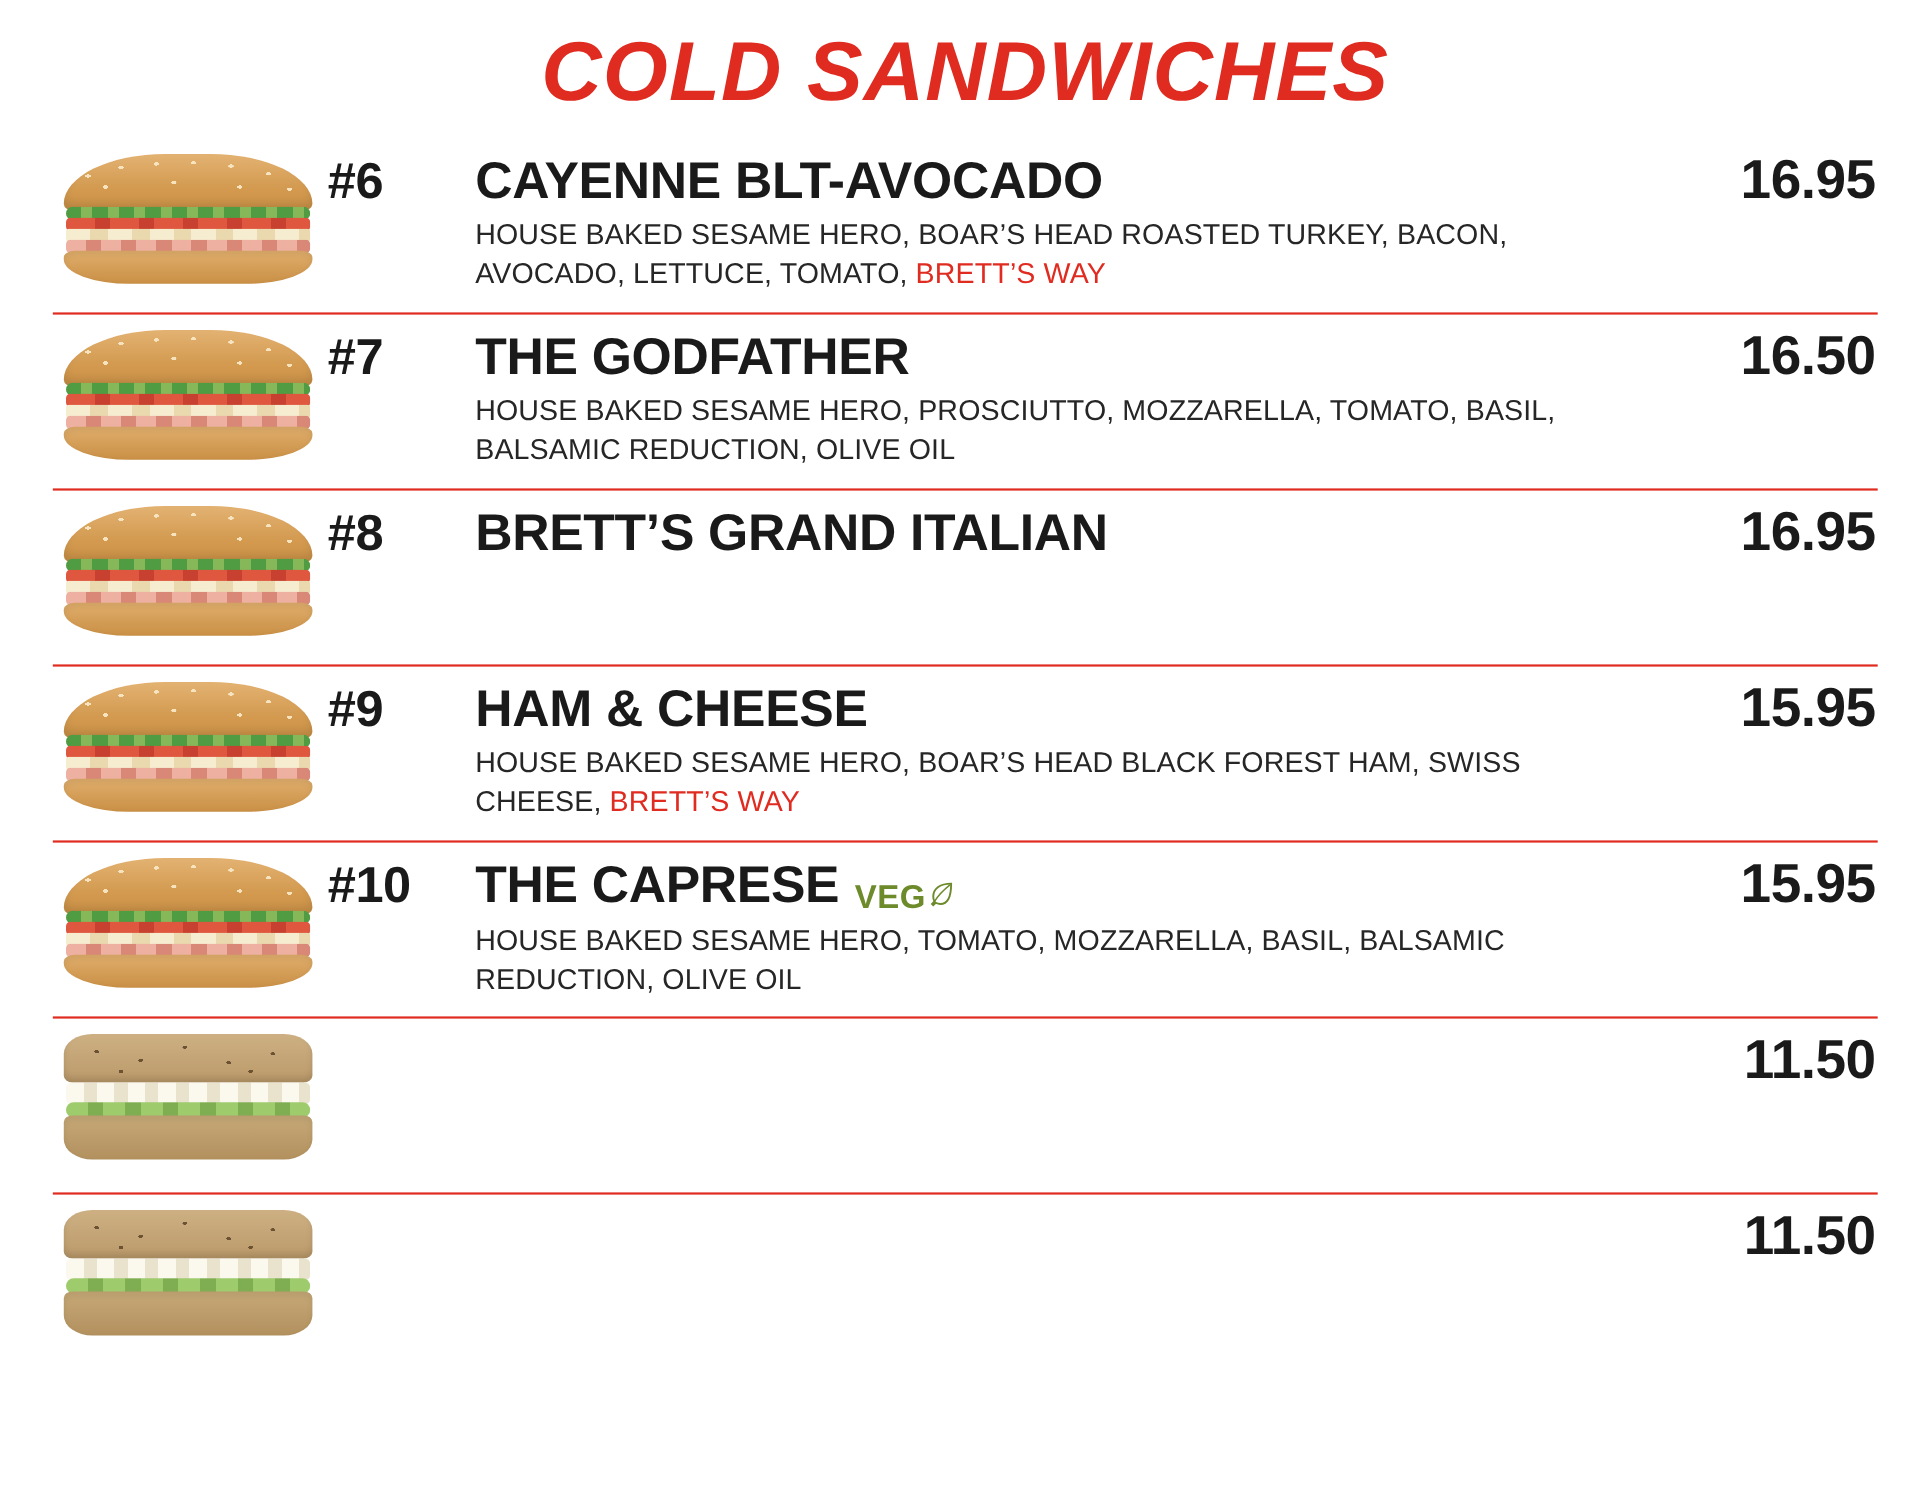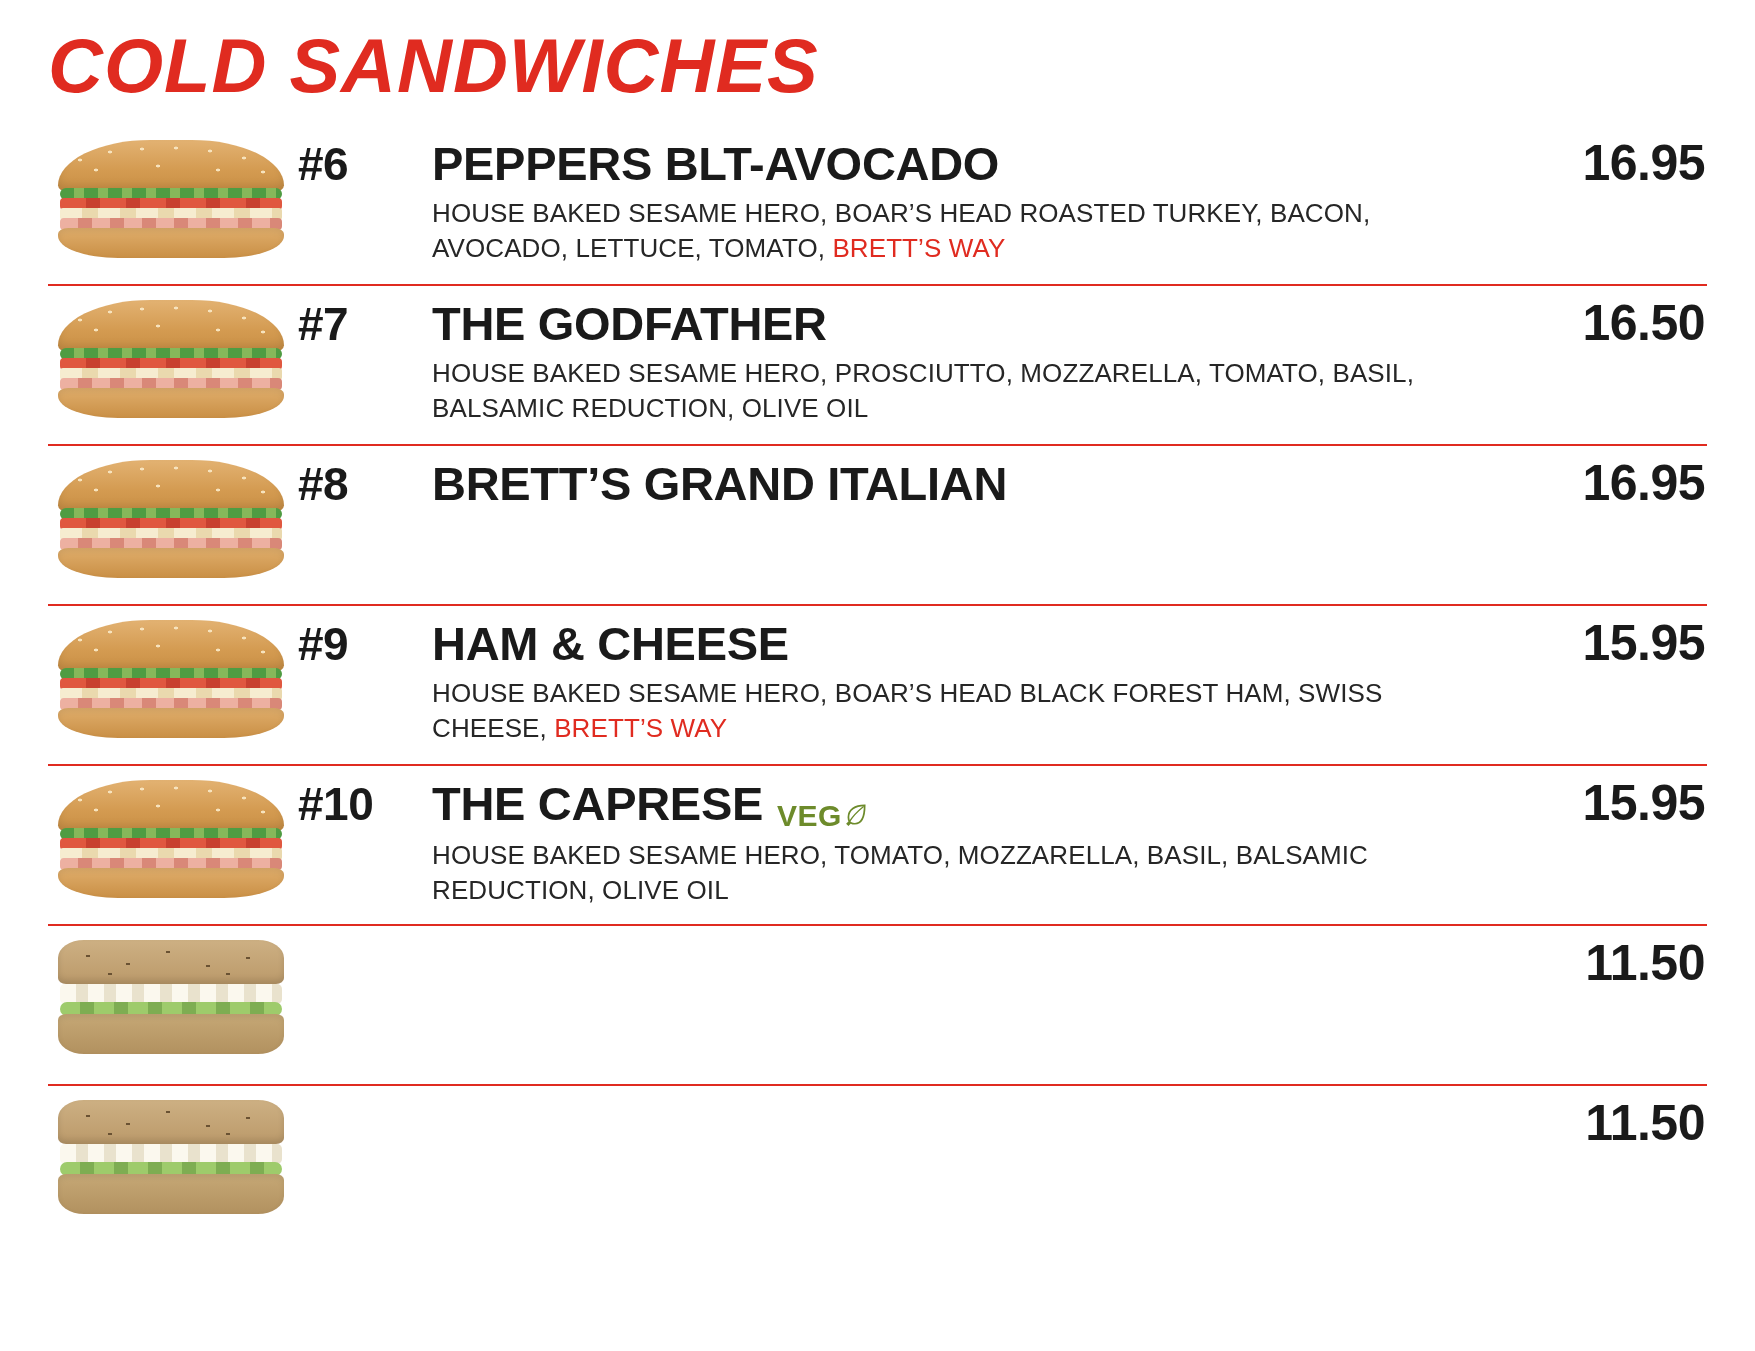--- a/index.html
+++ b/index.html
@@ -15,20 +15,21 @@
     overflow: hidden;
   }
   .page {
     width: 1755px;
     height: 1351px;
     position: relative;
     box-sizing: border-box;
     padding: 0 48px;
   }
   .menu-title {
+    text-align: center;
     color: #e02b20;
     font-size: 76px;
     font-weight: bold;
     font-style: italic;
     letter-spacing: 1px;
     line-height: 1;
     padding-top: 28px;
     padding-bottom: 22px;
     font-family: "Liberation Sans", sans-serif;
   }
@@ -157,21 +158,20 @@
   .name {
     font-size: 47px;
     font-weight: bold;
     letter-spacing: -0.3px;
     color: #1a1a1a;
     white-space: nowrap;
     font-family: "Liberation Sans", sans-serif;
   }
   .veg-tag {
     display: inline-flex;
-    align-items: center;
     gap: 1px;
     margin-left: 14px;
     vertical-align: middle;
   }
   .veg-text {
     color: #6d8b2b;
     font-size: 30px;
     font-weight: bold;
     letter-spacing: 0.5px;
   }
@@ -214,21 +214,21 @@
             <div class="fill f1"></div>
             <div class="fill f2"></div>
             <div class="fill f3"></div>
             <div class="fill f4"></div>
             <div class="bot-bun"></div>
           </div>
         </div>
         <div class="body-col">
           <div class="name-row">
             <div class="num">#6</div>
-            <div><span class="name">PEPPERS BLT-AVOCADO</span></div>
+            <div><span class="name">CAYENNE BLT-AVOCADO</span></div>
           </div>
           <div class="desc"><span>HOUSE BAKED SESAME HERO, BOAR’S HEAD ROASTED TURKEY, BACON, AVOCADO, LETTUCE, TOMATO, </span><span class="way">BRETT’S WAY</span></div>
         </div>
         <div class="price">16.95</div>
       </div>
       <div class="item">
         <div class="thumb">
           <div class="sw">
             <div class="top-bun"></div>
             <div class="seeds"></div>

